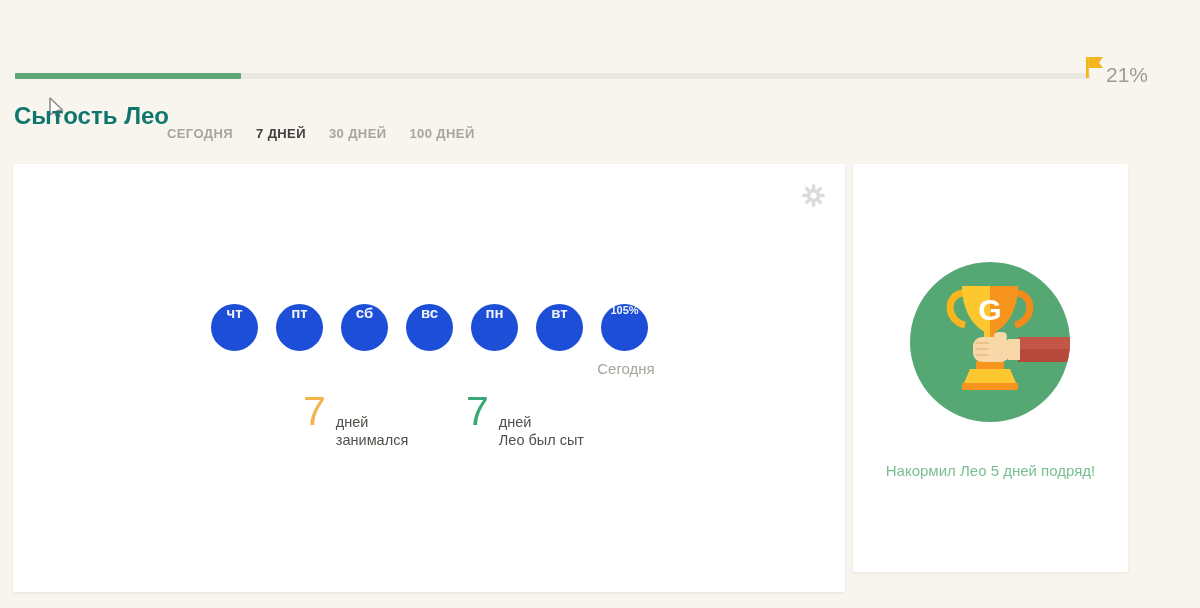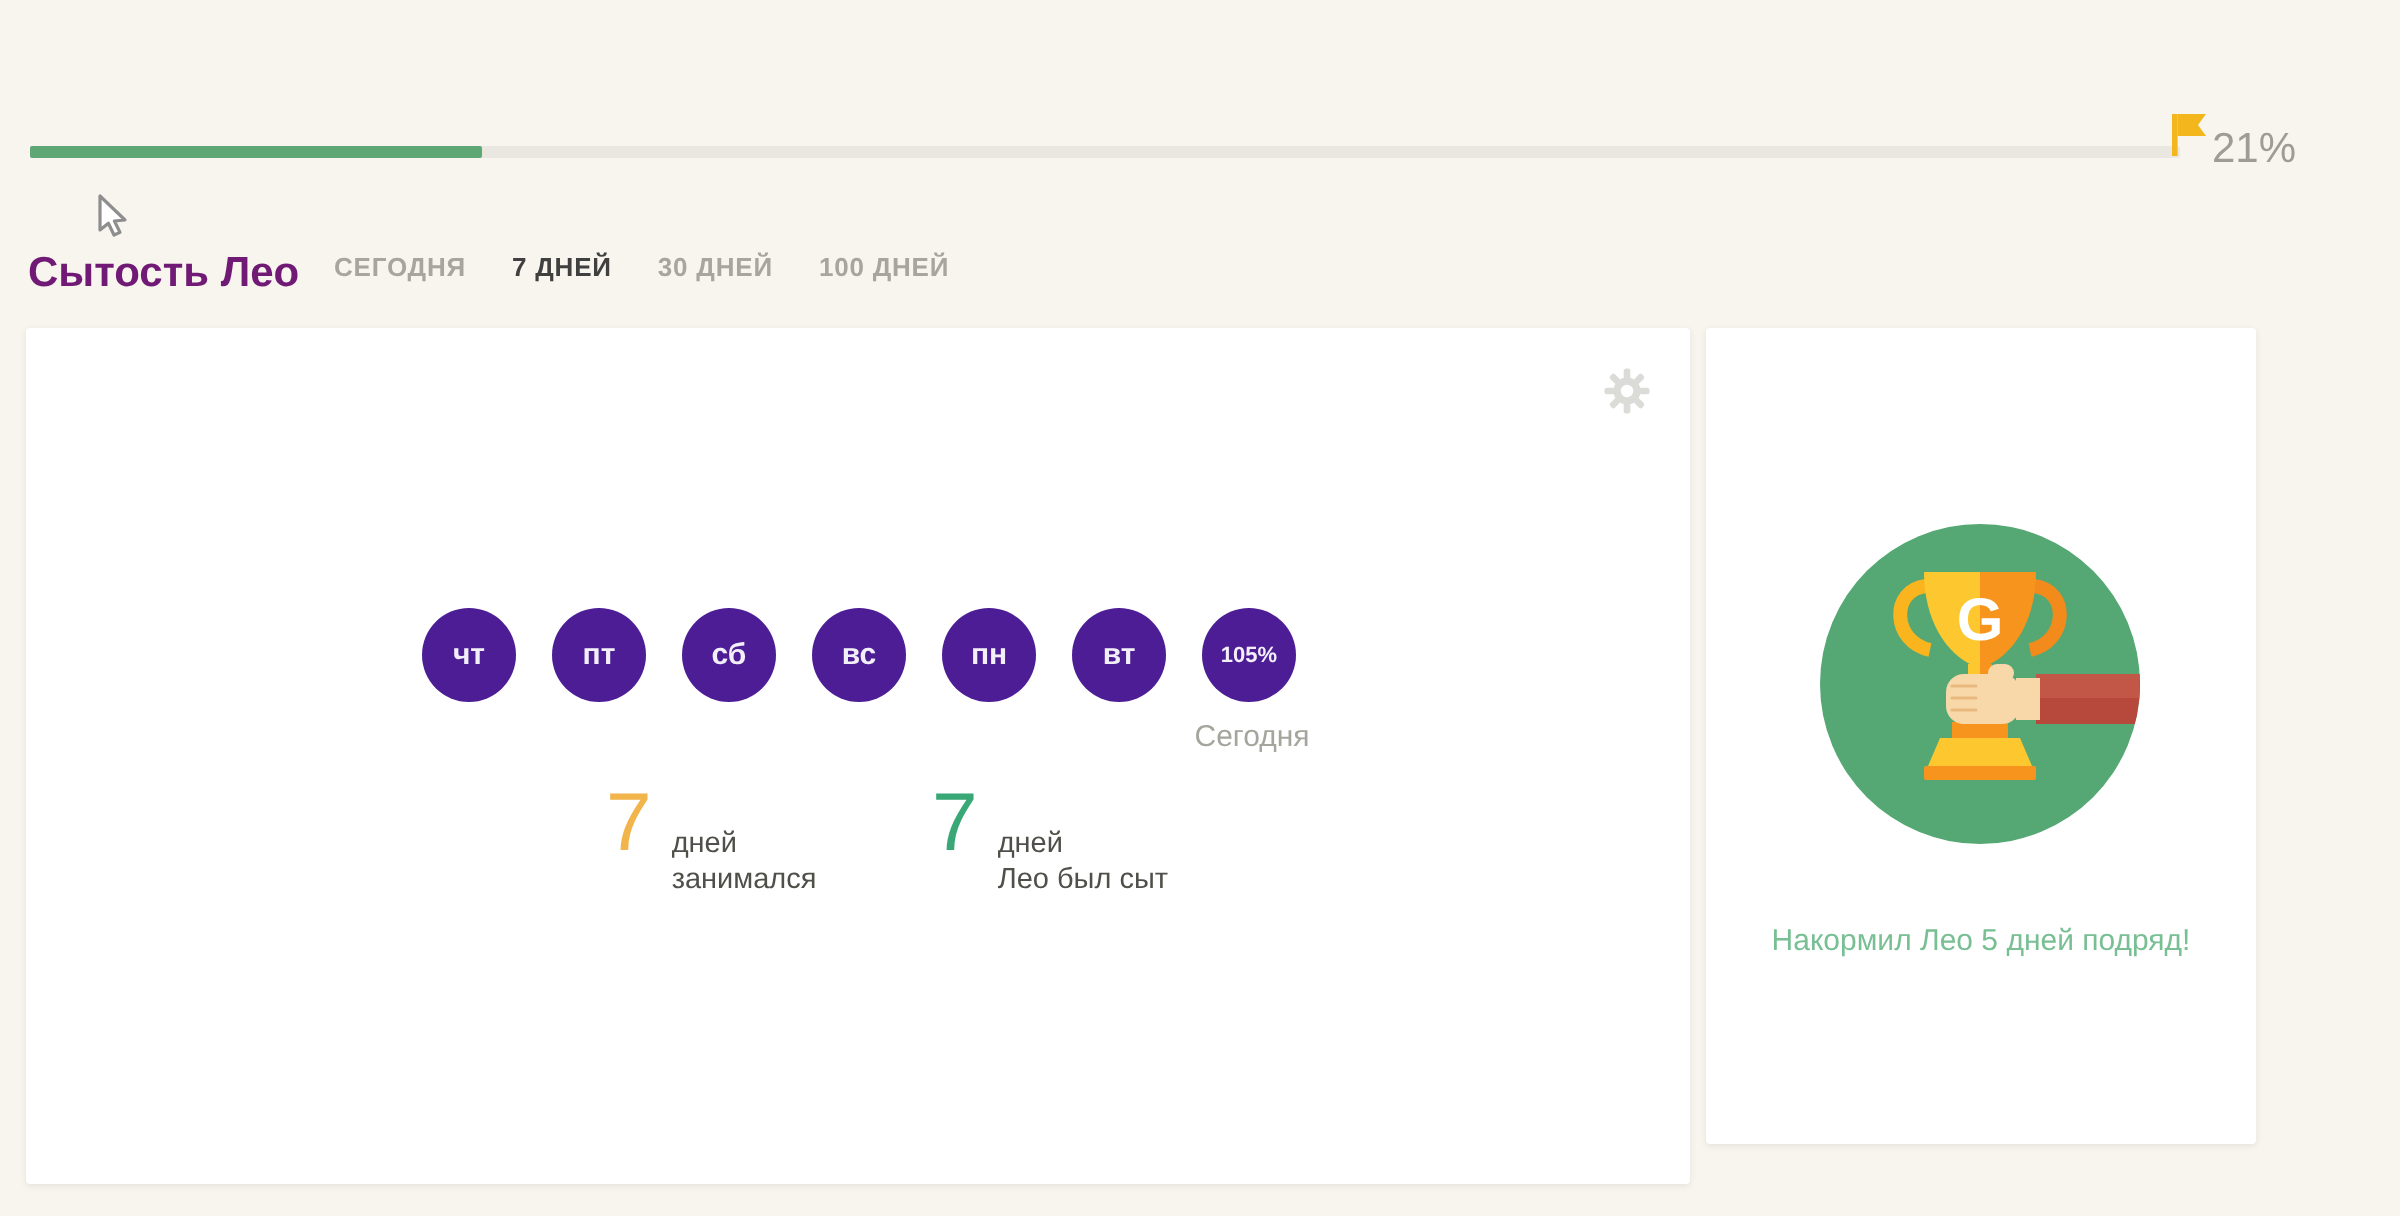--- a/index.html
+++ b/index.html
@@ -25,22 +25,22 @@
   .progress-fill { height:100%; background:#5ca774; border-radius:1px; }
   .flag { position:absolute; left:1086px; top:56px; width:20px; height:23px; }
   .progress-percent {
     position:absolute; left:1106px; top:63px;
     font-size:21px; color:#9d9d96;
   }
   .mouse-cursor { position:absolute; left:45px; top:96px; width:21px; height:26px; }
 
   
   .section-title {
-    position:absolute; left:14px; top:125px;
-    font-size:21px; font-weight:700; color:#701a75;
+    position:absolute; left:14px; top:102px;
+    font-size:24px; font-weight:700; color:#0f766e;
   }
   .tabs {
     position:absolute; left:167px; top:126px;
     display:flex; gap:23px; align-items:center;
   }
   .tab {
     font-size:13px; font-weight:700; letter-spacing:.4px;
     color:#a6a69e; cursor:pointer; text-transform:uppercase;
   }
   .tab.active { color:#404040; }
@@ -54,22 +54,22 @@
   .panel-reward { left:853px; top:164px; width:275px; height:408px; }
 
   
   .gear { position:absolute; right:19px; top:19px; width:25px; height:25px; cursor:pointer; }
   .day-circles {
     position:absolute; left:198px; top:140px;
     display:flex; gap:18px;
   }
   .day-circle {
     width:47px; height:47px; border-radius:50%;
-    background:#4c1d95;
-    display:flex; align-items:center; justify-content:center;
+    background:#1d4ed8;
+    display:flex; align-items:flex-start; justify-content:center;
     color:rgba(255,255,255,.93); font-size:15px; font-weight:700;
   }
   .day-circle:last-child span { font-size:11px; }
   .today-label {
     position:absolute; left:548px; top:196px; width:130px;
     text-align:center; font-size:15px; color:#a5a59d;
   }
   .stat {
     position:absolute; top:226px;
     display:flex; align-items:flex-start;

